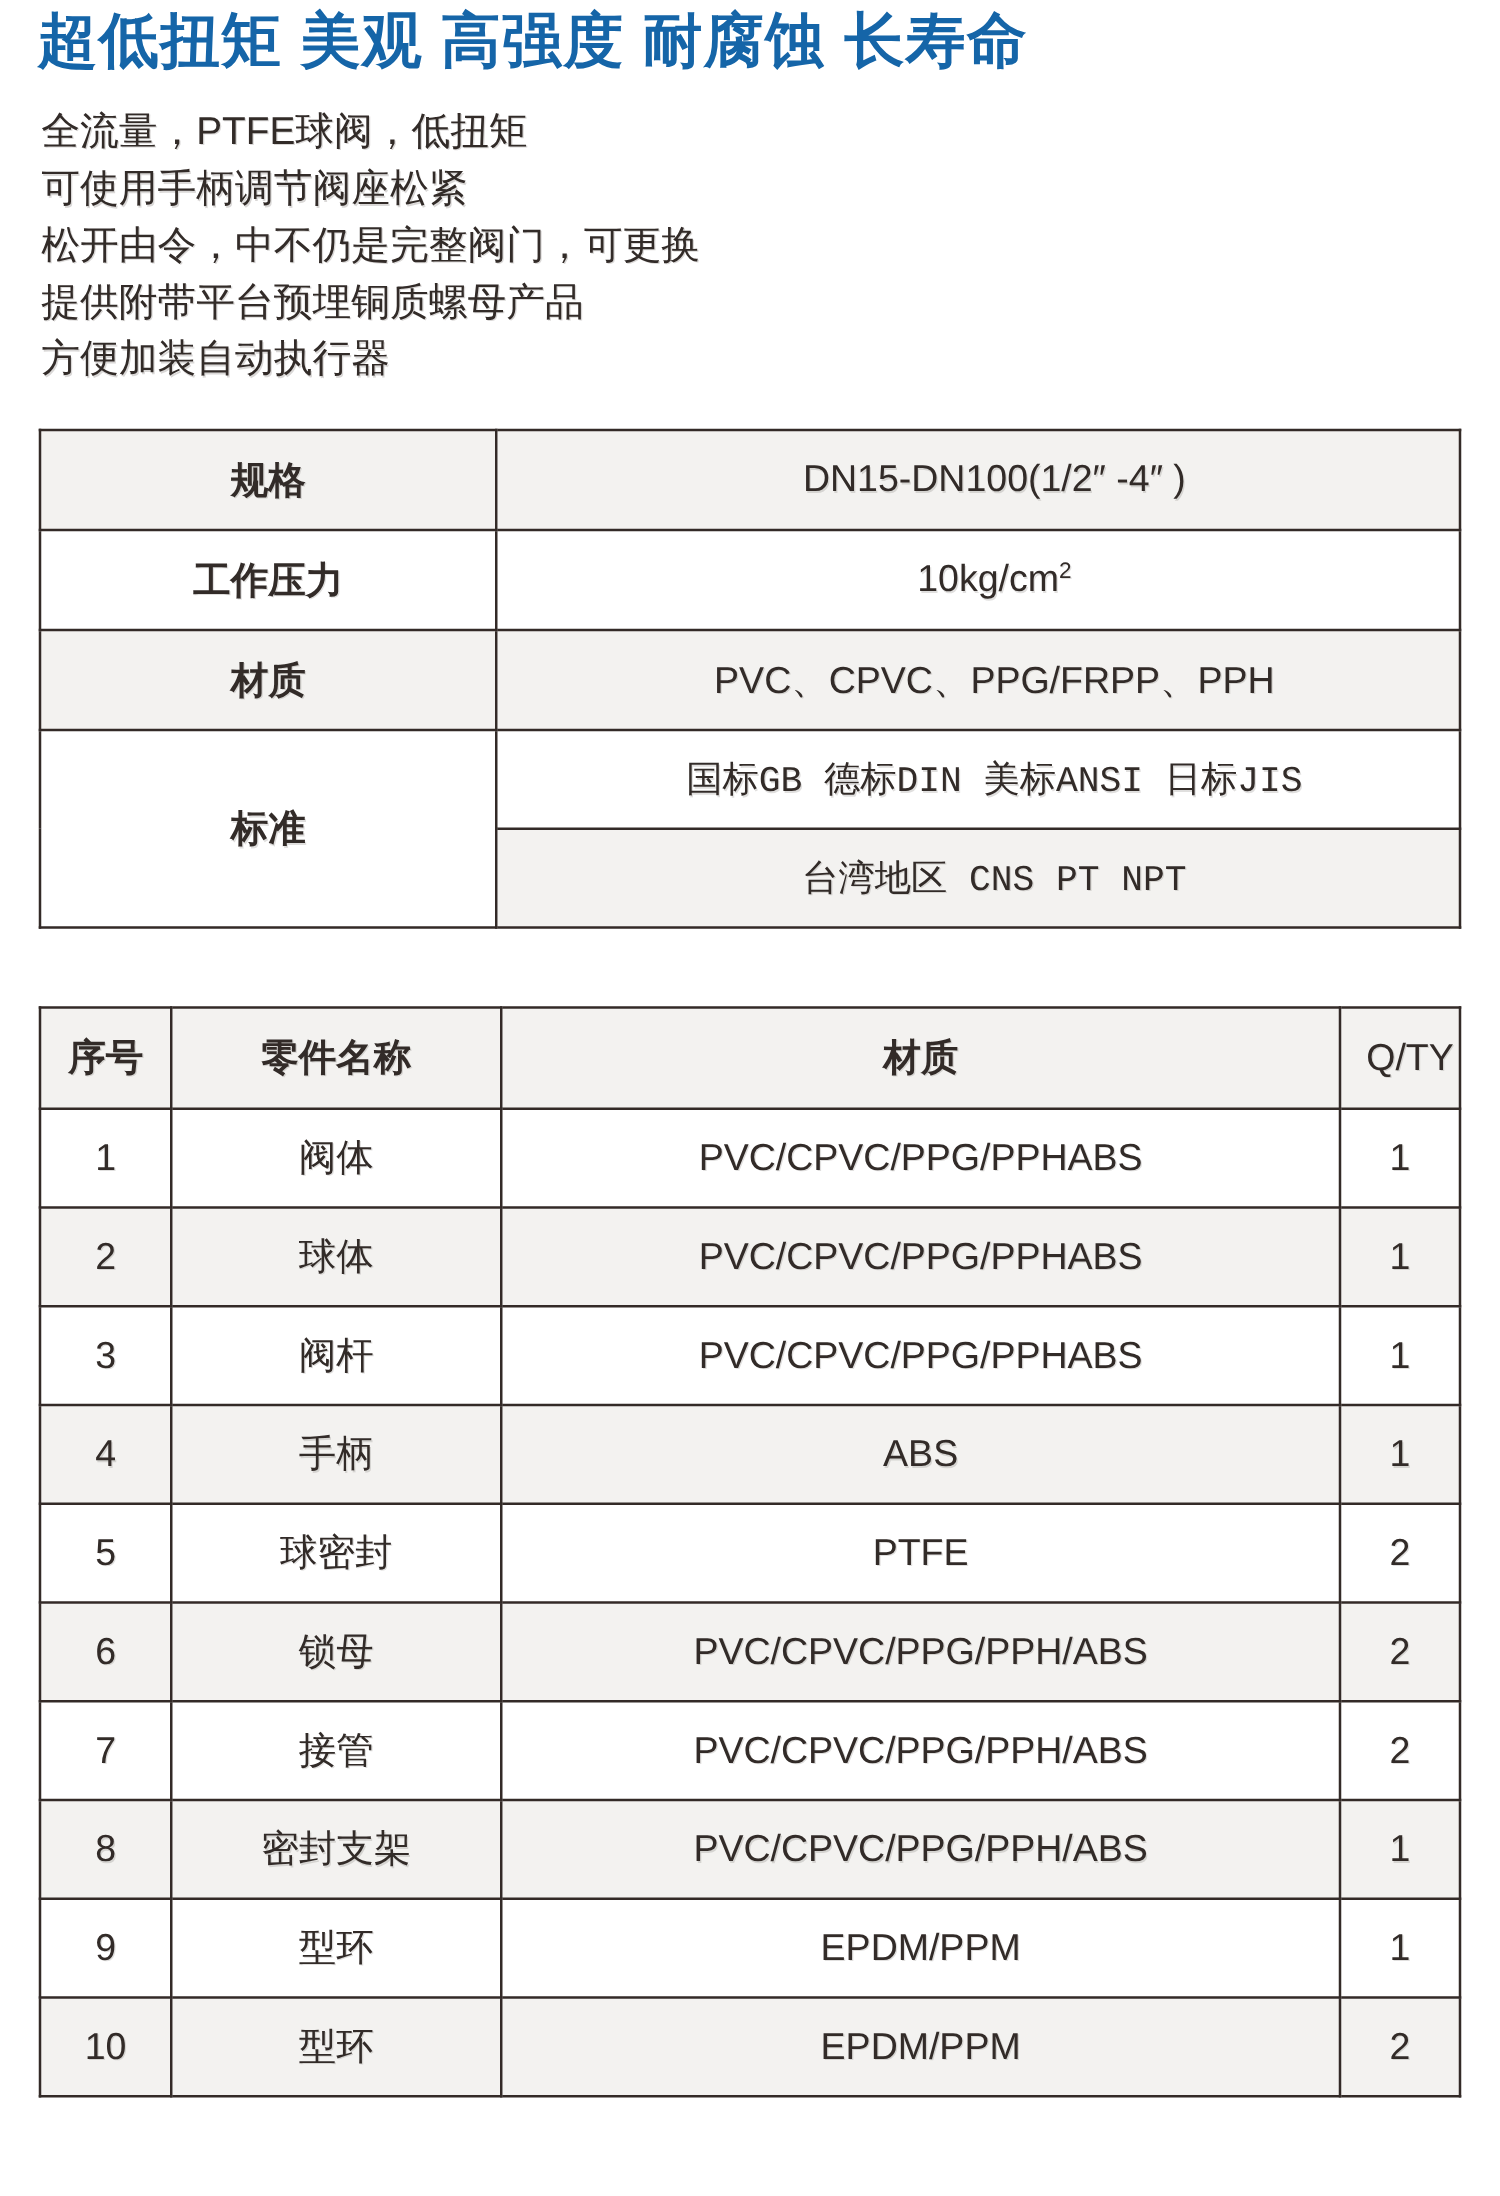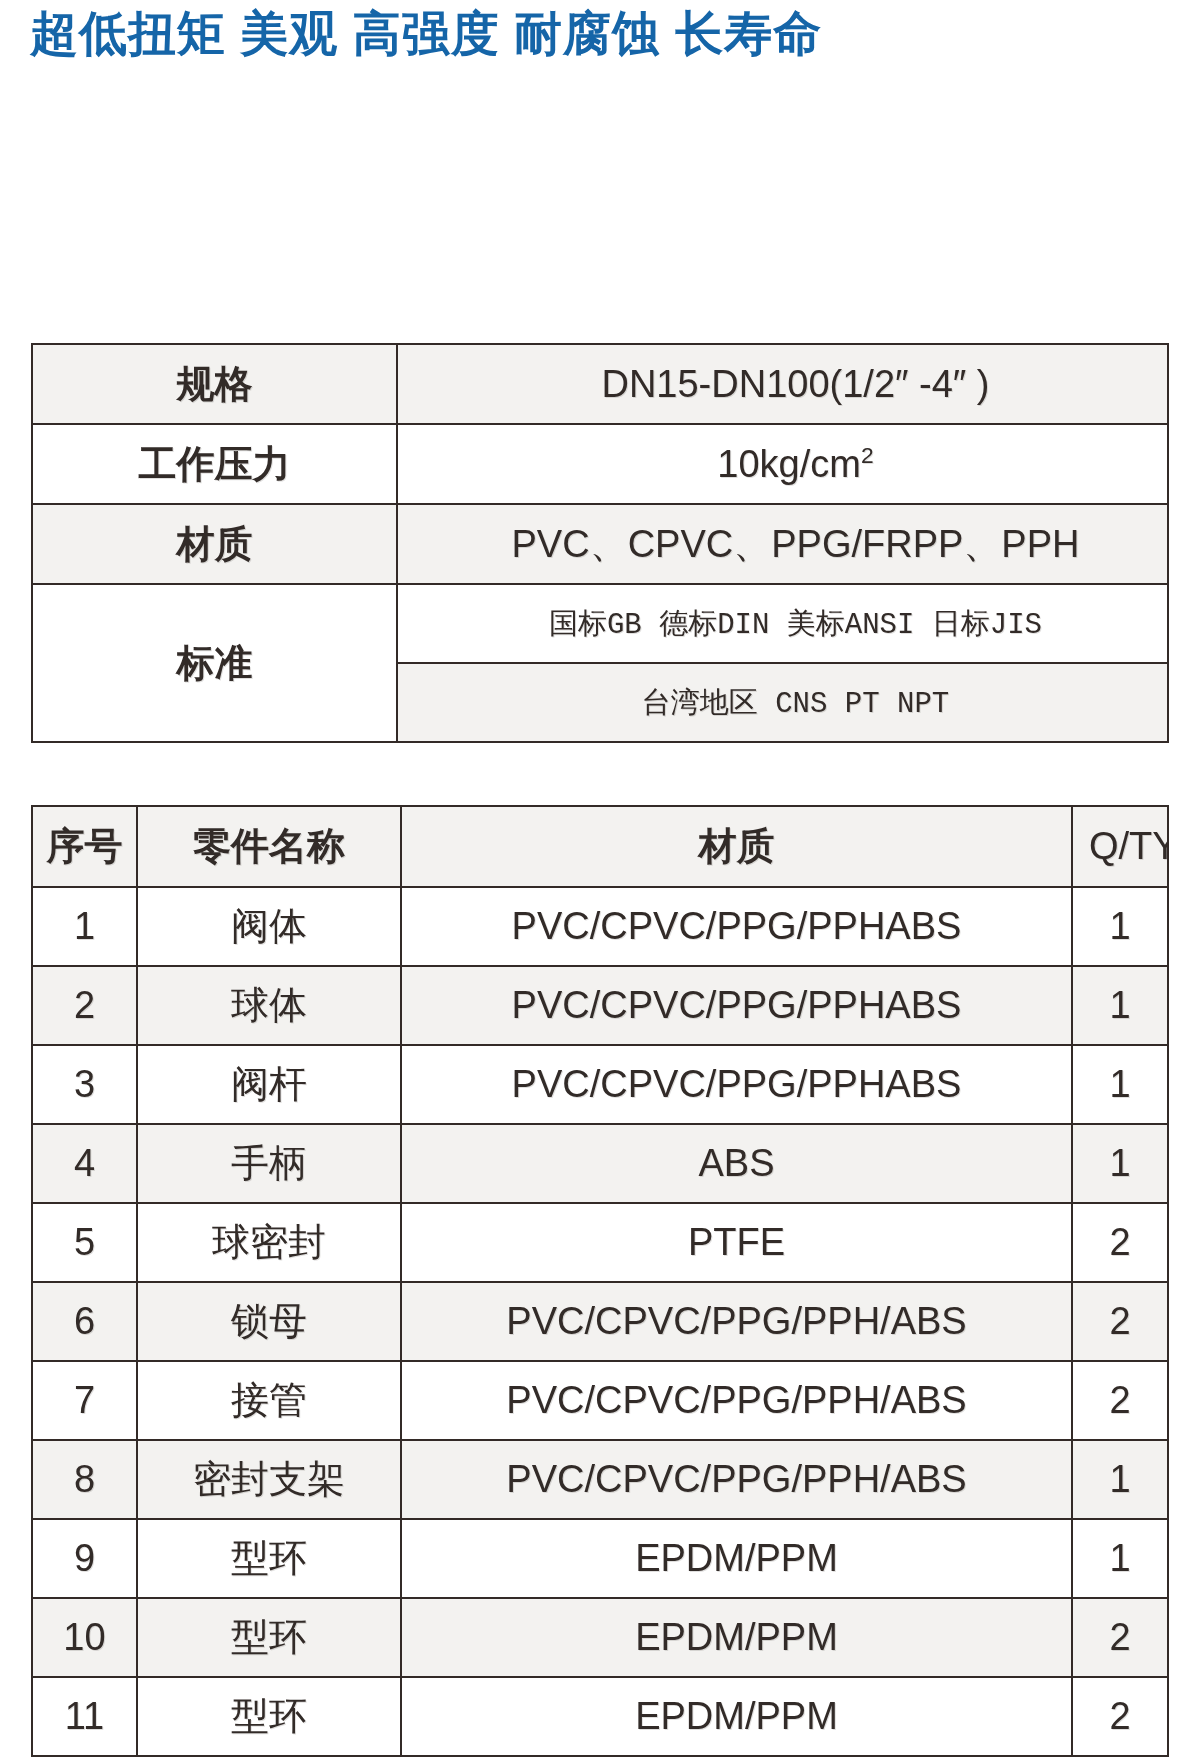--- a/index.html
+++ b/index.html
@@ -45,21 +45,21 @@
     border-collapse: collapse;
     table-layout: fixed;
     position: absolute;
     left: 31px;
     background: #ffffff;
   }
   td, th {
     border: 2px solid #332a27;
     text-align: center;
     vertical-align: middle;
-    font-size: 38px;
+    font-size: 30px;
     color: #322b28;
     padding: 0;
     overflow: hidden;
     text-shadow: 1px 1px 0 rgba(50,40,35,0.15);
   }
   .altbg { background: #f3f2f0; }
 
   
   .spec { top: 343px; width: 1136px; }
   .spec th { font-weight: bold; }
@@ -86,20 +86,27 @@
   .parts tbody td { height: 77px; background: #ffffff; }
   .parts tbody tr.alt td { background: #f3f2f0; }
 </style>
 </head>
 <body>
 
 <div class="page">
 
   <h1 class="title">超低扭矩 美观 高强度 耐腐蚀 长寿命</h1>
 
+  <div class="desc">
+    <p>全流量，PTFE球阀，低扭矩</p>
+    <p>可使用手柄调节阀座松紧</p>
+    <p>松开由令，中不仍是完整阀门，可更换</p>
+    <p>提供附带平台预埋铜质螺母产品</p>
+    <p>方便加装自动执行器</p>
+  </div>
 
   <table class="spec">
     <colgroup>
         <col style="width:365px">
         <col style="width:771px">
       </colgroup>
     <tbody>
       <tr class="alt">
         <th class="r78">规格</th>
         <td class="r78">DN15-DN100(1/2″ -4″ )</td>
@@ -191,22 +198,16 @@
         <td>型环</td>
         <td>EPDM/PPM</td>
         <td>1</td>
       </tr>
       <tr class="alt">
         <td>10</td>
         <td>型环</td>
         <td>EPDM/PPM</td>
         <td>2</td>
       </tr>
-      <tr>
-        <td>11</td>
-        <td>型环</td>
-        <td>EPDM/PPM</td>
-        <td>2</td>
-      </tr>
     </tbody>
   </table>
 
 </div>
 
 </body></html>

